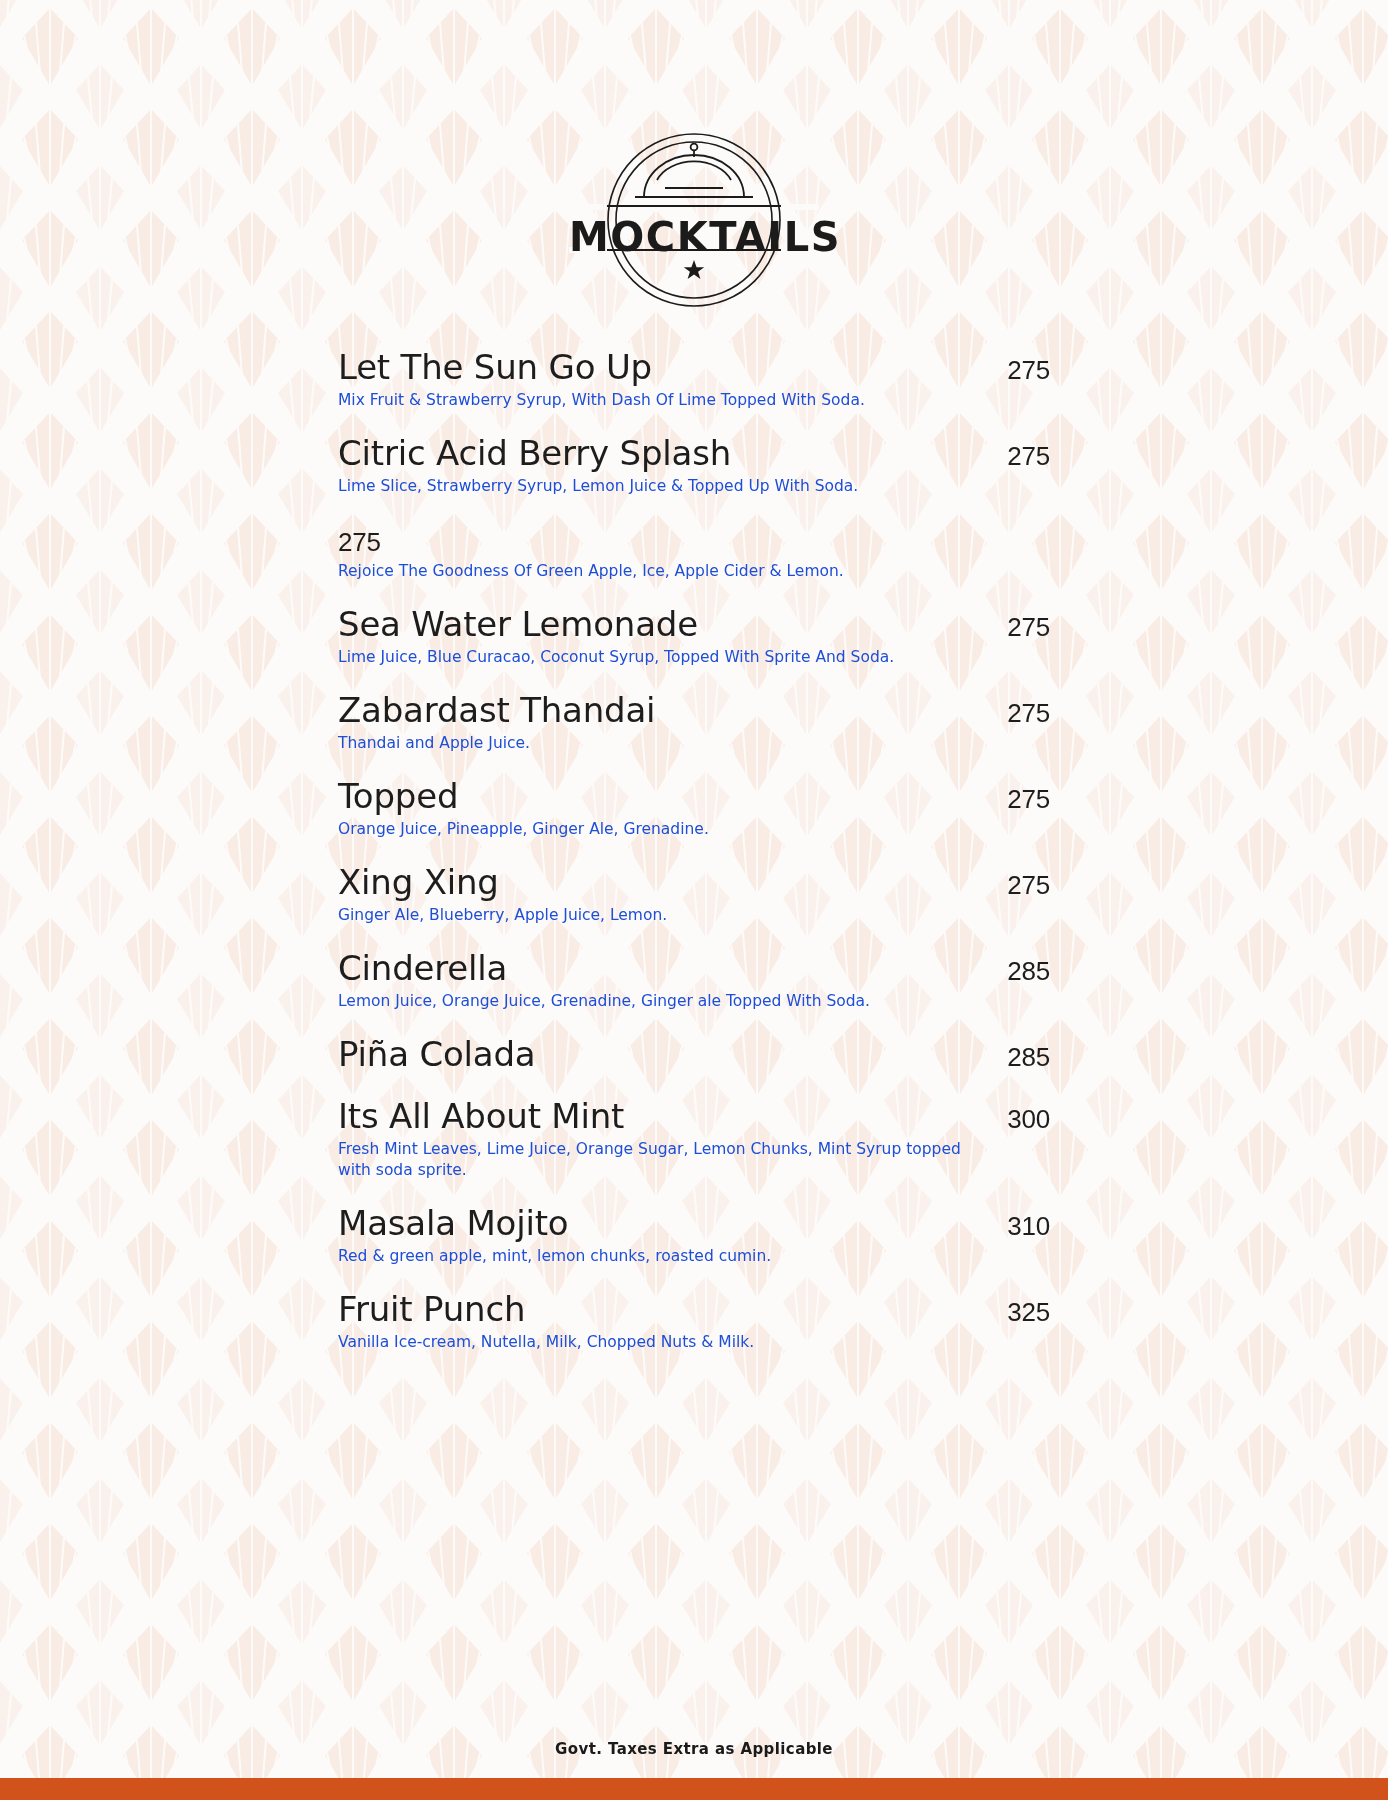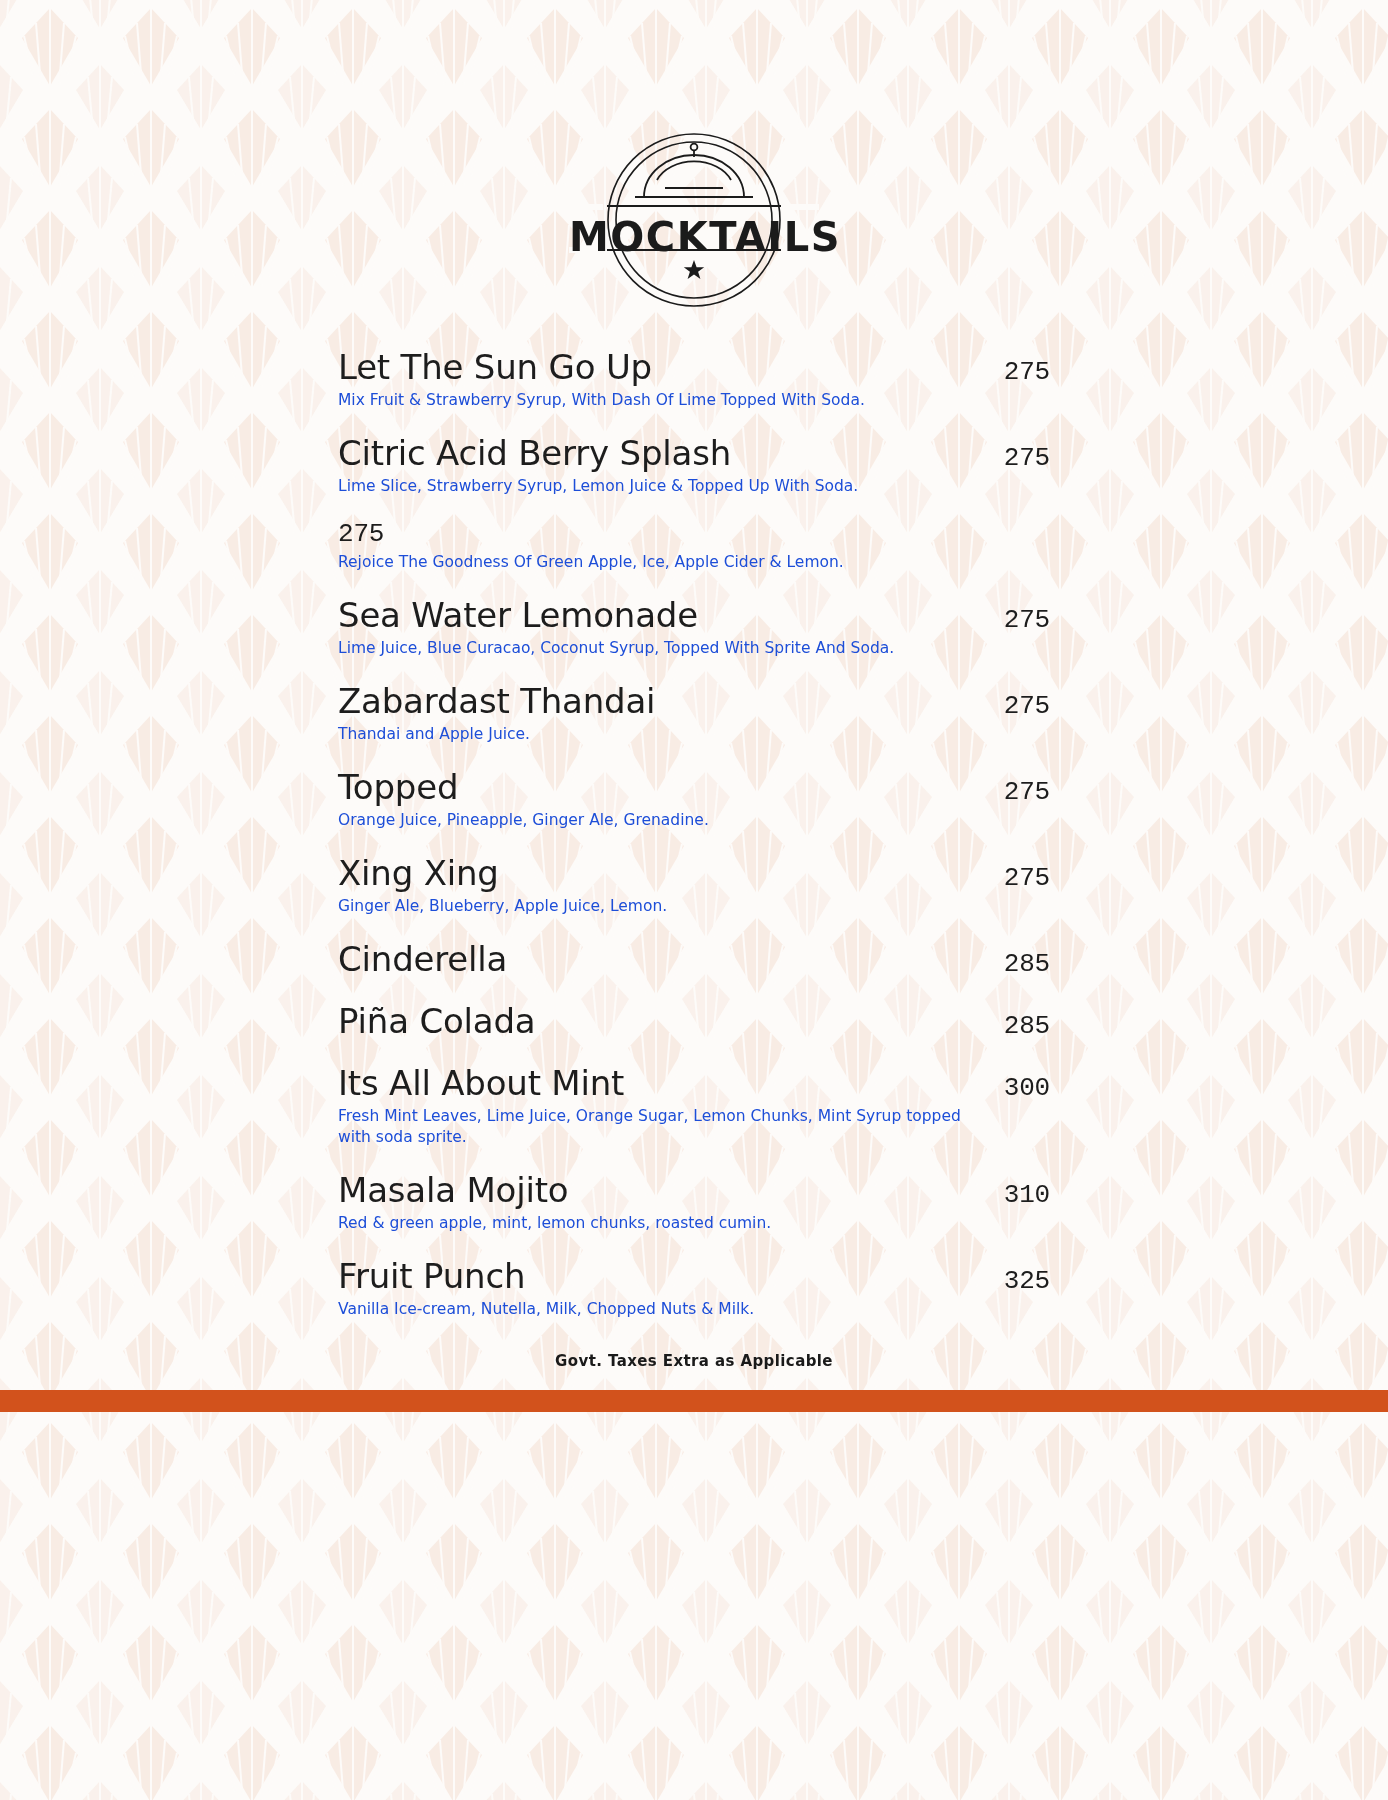--- a/index.html
+++ b/index.html
@@ -21,21 +21,21 @@
     inset: 0;
     z-index: 0;
     pointer-events: none;
   }
   .bg-pattern svg { display: block; width: 100%; height: 100%; }
 
   .page {
     position: relative;
     z-index: 1;
     width: 1388px;
-    height: 1412px;
+    height: 1800px;
     box-sizing: border-box;
   }
 
   
   .header {
     padding-top: 118px;
     display: flex;
     justify-content: center;
   }
   .logo-badge {
@@ -73,26 +73,27 @@
   }
   .item-name {
     font-family: "DejaVu Sans", sans-serif;
     font-size: 34px;
     font-weight: 400;
     color: #1d1d1d;
     letter-spacing: -0.2px;
     line-height: 1.18;
   }
   .item-price {
-    font-family: Liberation Mono, monospace;
+    font-family: Liberation Sans, sans-serif;
     font-size: 26px;
     font-weight: 400;
     color: #1d1d1d;
     letter-spacing: -0.2px;
     white-space: nowrap;
+    margin-top: 8px;
   }
   .item-desc {
     font-family: "DejaVu Sans", sans-serif;
     font-size: 15.5px;
     font-weight: 400;
     color: #1d4ed8;
     line-height: 1.35;
     margin-top: 3px;
     max-width: 660px;
   }
@@ -246,20 +247,21 @@
         <span class="item-price">275</span>
       </div>
       <div class="item-desc">Ginger Ale, Blueberry, Apple Juice, Lemon.</div>
     </div>
 
     <div class="menu-item">
       <div class="item-row">
         <span class="item-name">Cinderella</span>
         <span class="item-price">285</span>
       </div>
+      <div class="item-desc">Lemon Juice, Orange Juice, Grenadine, Ginger ale Topped With Soda.</div>
     </div>
 
     <div class="menu-item">
       <div class="item-row">
         <span class="item-name">Piña Colada</span>
         <span class="item-price">285</span>
       </div>
     </div>
 
     <div class="menu-item">

